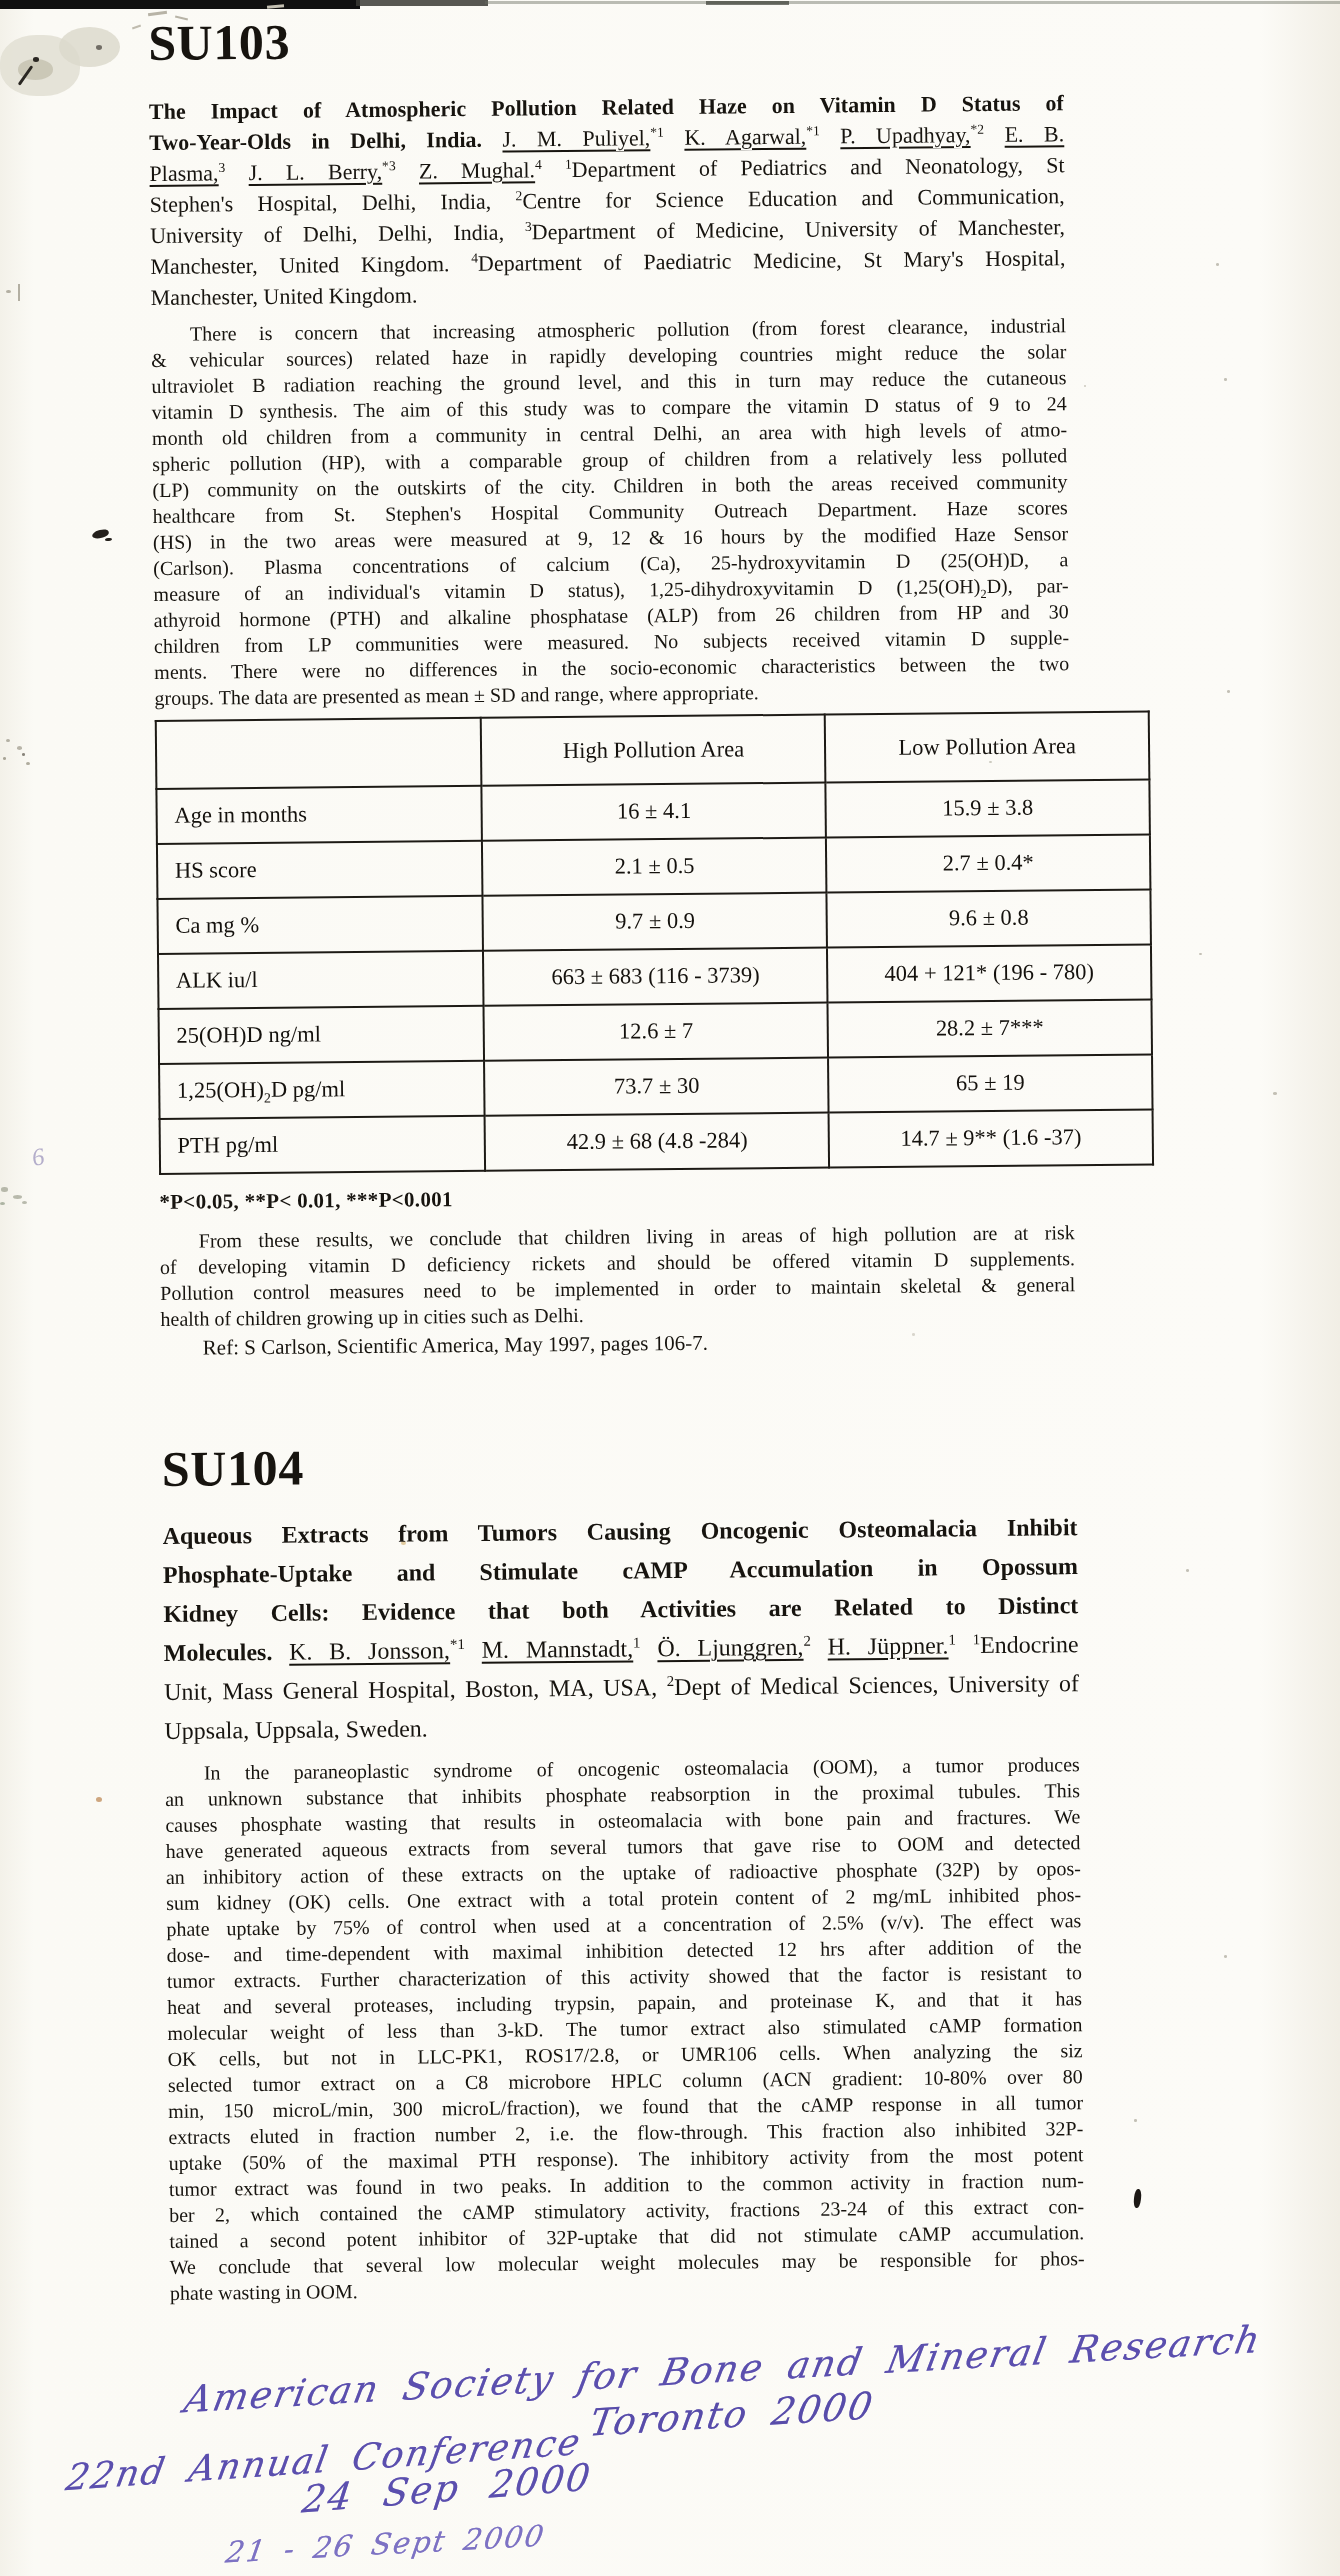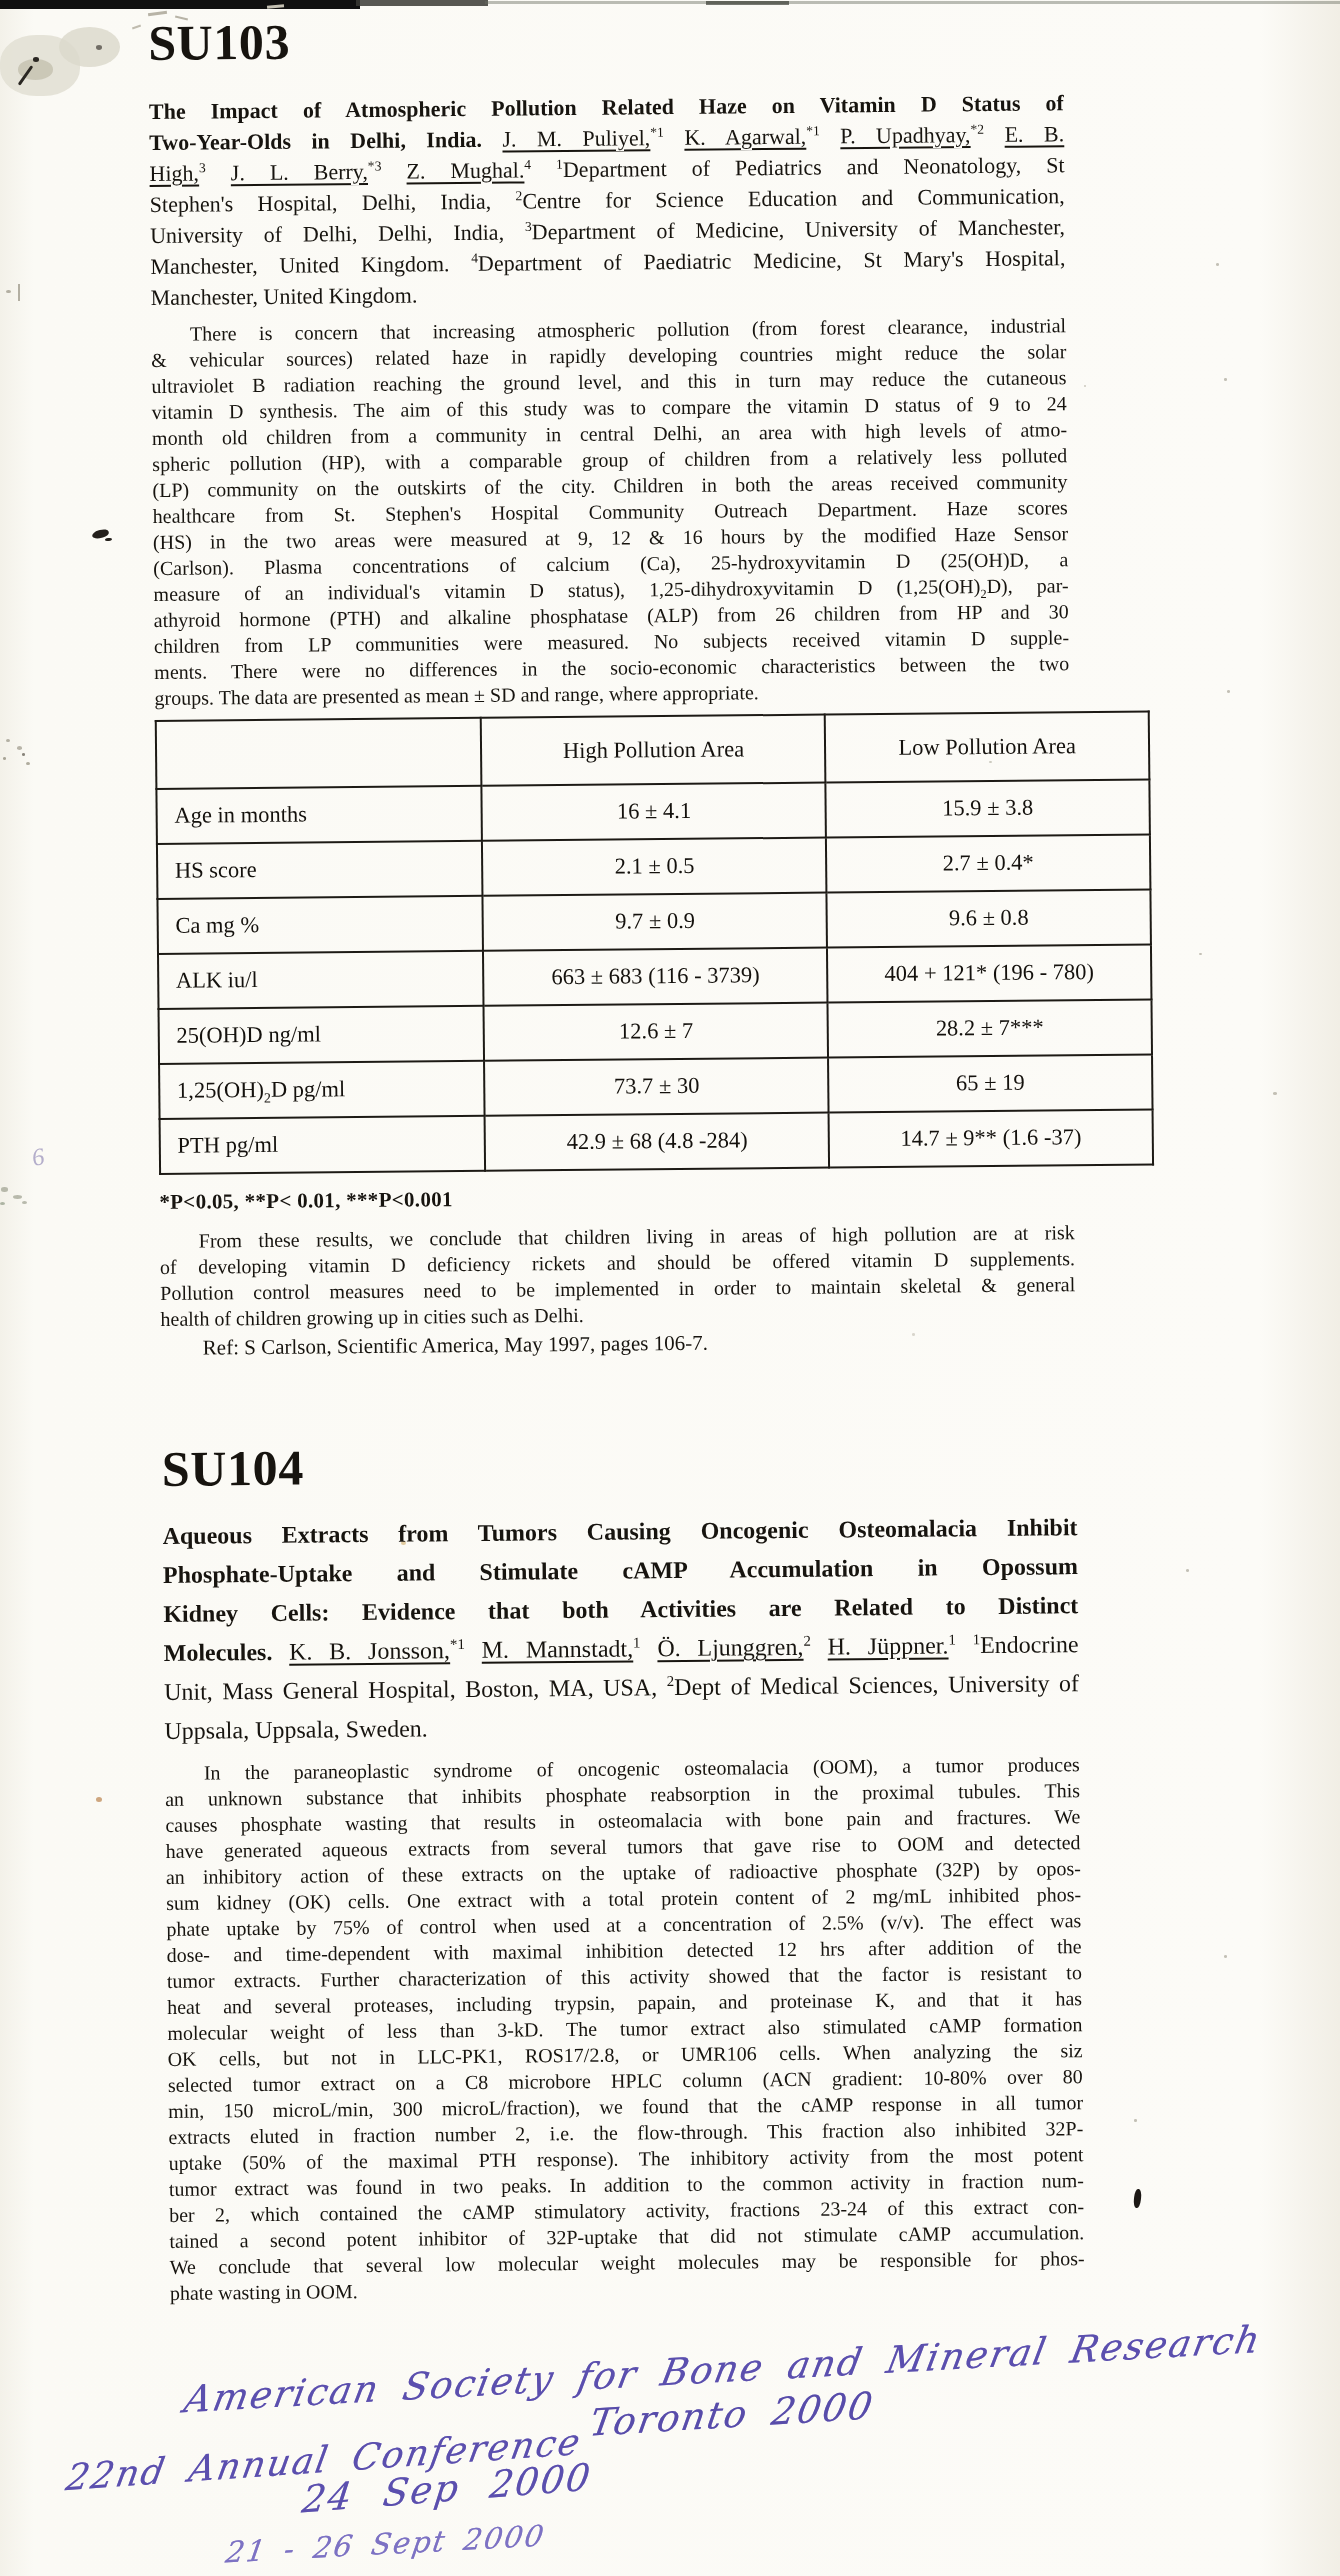--- a/index.html
+++ b/index.html
@@ -101,21 +101,21 @@
 <div class="speck" style="left:989px;top:761px;width:2.6px;height:1.9px;background:#b7b3a6;border-radius:50%;opacity:.7;"></div>
 <div class="speck" style="left:912px;top:1333px;width:3.2px;height:2.6px;background:#c0bcaf;border-radius:50%;opacity:.6;"></div>
 
 <div class="print">
 
   <section id="su103-section">
     <h1 class="code">SU103</h1>
     <div class="tblock">
         <div class="jline"><b>The Impact of Atmospheric Pollution Related Haze on Vitamin D Status of</b></div>
         <div class="jline"><b>Two-Year-Olds in Delhi, India.</b> <u>J. M. Puliyel,</u><sup>*1</sup> <u>K. Agarwal,</u><sup>*1</sup> <u>P. Upadhyay,</u><sup>*2</sup> <u>E. B.</u></div>
-        <div class="jline"><u>High,</u><sup>3</sup> <u>J. L. Berry,</u><sup>*3</sup> <u>Z. Mughal.</u><sup>4</sup>  <sup>1</sup>Department of Pediatrics and Neonatology, St</div>
+        <div class="jline"><u>Plasma,</u><sup>3</sup> <u>J. L. Berry,</u><sup>*3</sup> <u>Z. Mughal.</u><sup>4</sup>  <sup>1</sup>Department of Pediatrics and Neonatology, St</div>
         <div class="jline">Stephen's Hospital, Delhi, India, <sup>2</sup>Centre for Science Education and Communication,</div>
         <div class="jline">University of Delhi, Delhi, India, <sup>3</sup>Department of Medicine, University of Manchester,</div>
         <div class="jline">Manchester, United Kingdom. <sup>4</sup>Department of Paediatric Medicine, St Mary's Hospital,</div>
         <div class="jline last">Manchester, United Kingdom.</div>
       </div>
     <div class="bpara">
         <div class="jline" style="text-indent: 39px;">There is concern that increasing atmospheric pollution (from forest clearance, industrial</div>
         <div class="jline">&amp; vehicular sources) related haze in rapidly developing countries might reduce the solar</div>
         <div class="jline">ultraviolet B radiation reaching the ground level, and this in turn may reduce the cutaneous</div>
         <div class="jline">vitamin D synthesis. The aim of this study was to compare the vitamin D status of 9 to 24</div>

